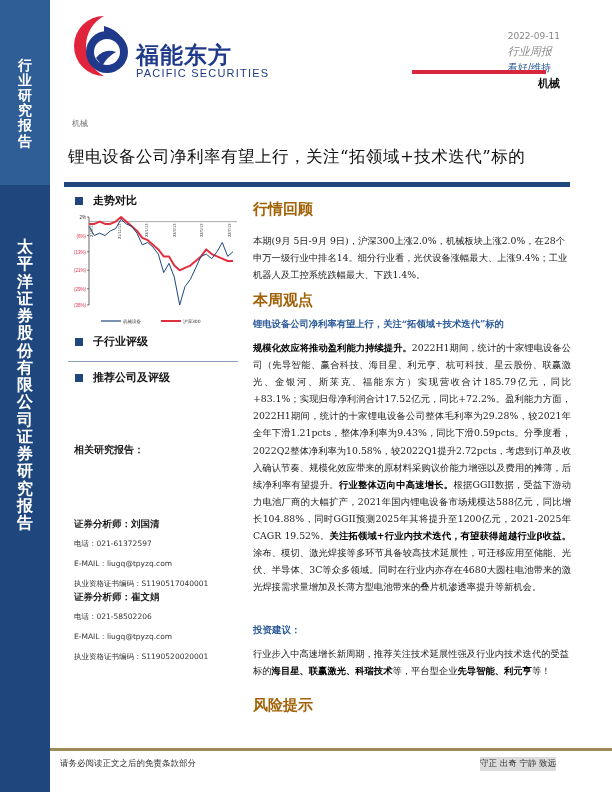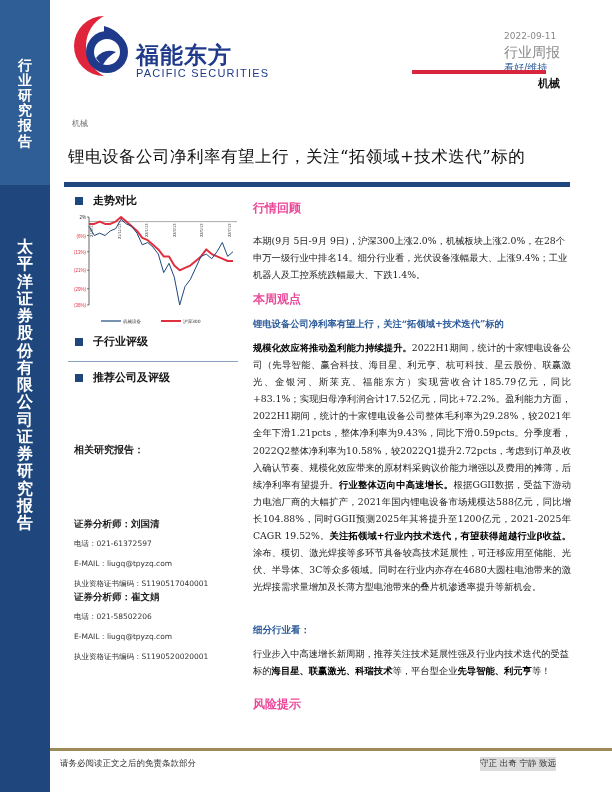--- a/index.html
+++ b/index.html
@@ -33,21 +33,21 @@
   .logo-en {
     position: absolute; left: 136px; top: 67px;
     font-family: "Liberation Sans", sans-serif; font-size: 11px;
     color: #1f3a8a; letter-spacing: 1.2px;
   }
 
   
   .meta { position: absolute; right: 52px; top: 28px; 
           font-family: "DejaVu Sans", sans-serif; }
   .meta .date { font-size: 9px; color: #888; line-height: 16px; }
-  .meta .type { font-size: 14px; color: #888; line-height: 16px; }
+  .meta .type { font-size: 11px; color: #888; line-height: 16px; font-style: italic; }
   .meta .rating { font-size: 10px; color: #2e5c9a; line-height: 16px; }
   .red-rule { position: absolute; left: 412px; top: 70px; width: 134px; height: 4px; background: #d7263d; }
   .meta-sector { position: absolute; right: 52px; top: 76px; font-size: 11px;
                  color: #111; font-family: "DejaVu Sans", sans-serif; font-weight: bold; }
 
   .category { position: absolute; left: 72px; top: 118px; font-size: 8px; color: #777;
               font-family: "DejaVu Sans", sans-serif; }
   .title { position: absolute; left: 68px; top: 146px; font-size: 16.5px; color: #111;
            letter-spacing: 0.5px; white-space: nowrap; }
   .title-rule { position: absolute; left: 64px; top: 182px; width: 506px; height: 5px; background: #1f477d; }
@@ -64,21 +64,21 @@
   .chart { position: absolute; left: 65px; top: 212px; width: 180px; height: 115px; }
 
   .analyst { position: absolute; left: 74px; font-family: "DejaVu Sans", sans-serif; }
   .analyst .name { font-size: 9.5px; font-weight: bold; font-family: Liberation Serif, serif; margin-bottom: 8px; }
   .analyst .line { font-size: 7.5px; color: #333; margin-bottom: 10px; }
   .analyst1 { top: 518px; }
   .analyst2 { top: 591px; }
 
   
   .rc { position: absolute; left: 253px; width: 318px; }
-  .sec-h { font-size: 12px; font-weight: bold; color: #ec4899; }
+  .sec-h { font-size: 15px; font-weight: bold; color: #a16207; }
   .sec-h1 { top: 200px; }
   .p1 { top: 232px; font-size: 9.3px; line-height: 17px; }
   .sec-h2 { top: 291px; }
   .subhead { top: 318px; font-size: 9.3px; font-weight: bold; color: #2e5c9a; }
   .p2 { top: 339px; font-size: 9.3px; line-height: 17.1px; text-align: justify; }
   .invest-h { top: 624px; font-size: 9.5px; font-weight: bold; color: #2e5c9a; }
   .p3 { top: 645px; font-size: 9.3px; line-height: 17px; }
   .sec-h3 { top: 696px; }
   .p2 b, .p3 b { color: #000; }
 
@@ -205,21 +205,21 @@
 
 <div class="rc sec-h sec-h1">行情回顾</div>
 <div class="rc p1">本期(9月 5日-9月 9日)，沪深300上涨2.0%，机械板块上涨2.0%，在28个申万一级行业中排名14。细分行业看，光伏设备涨幅最大、上涨9.4%；工业机器人及工控系统跌幅最大、下跌1.4%。</div>
 
 <div class="rc sec-h sec-h2">本周观点</div>
 <div class="rc subhead">锂电设备公司净利率有望上行，关注“拓领域+技术迭代”标的</div>
 <div class="rc p2">
   <b>规模化效应将推动盈利能力持续提升。</b><span>2022H1期间，统计的十家锂电设备公司（先导智能、赢合科技、海目星、利元亨、杭可科技、星云股份、联赢激光、金银河、斯莱克、福能东方）实现营收合计185.79亿元，同比+83.1%；实现归母净利润合计17.52亿元，同比+72.2%。盈利能力方面，2022H1期间，统计的十家锂电设备公司整体毛利率为29.28%，较2021年全年下滑1.21pcts，整体净利率为9.43%，同比下滑0.59pcts。分季度看，2022Q2整体净利率为10.58%，较2022Q1提升2.72pcts，考虑到订单及收入确认节奏、规模化效应带来的原材料采购议价能力增强以及费用的摊薄，后续净利率有望提升。</span><b>行业整体迈向中高速增长。</b><span>根据GGII数据，受益下游动力电池厂商的大幅扩产，2021年国内锂电设备市场规模达588亿元，同比增长104.88%，同时GGII预测2025年其将提升至1200亿元，2021-2025年CAGR 19.52%。</span><b>关注拓领域+行业内技术迭代，有望获得超越行业β收益。</b><span>涂布、模切、激光焊接等多环节具备较高技术延展性，可迁移应用至储能、光伏、半导体、3C等众多领域。同时在行业内亦存在4680大圆柱电池带来的激光焊接需求量增加及长薄方型电池带来的叠片机渗透率提升等新机会。</span>
 </div>
 
-<div class="rc invest-h">细分行业看：</div>
+<div class="rc invest-h">投资建议：</div>
 <div class="rc p3">
   <span>行业步入中高速增长新周期，推荐关注技术延展性强及行业内技术迭代的受益标的</span><b>海目星、联赢激光、科瑞技术</b><span>等，平台型企业</span><b>先导智能、利元亨</b><span>等！</span>
 </div>
 
 <div class="rc sec-h sec-h3">风险提示</div>
 
 <div class="footer-rule"></div>
 <div class="footer-left">请务必阅读正文之后的免责条款部分</div>
 <div class="footer-right">守正 出奇 宁静 致远</div>
 

